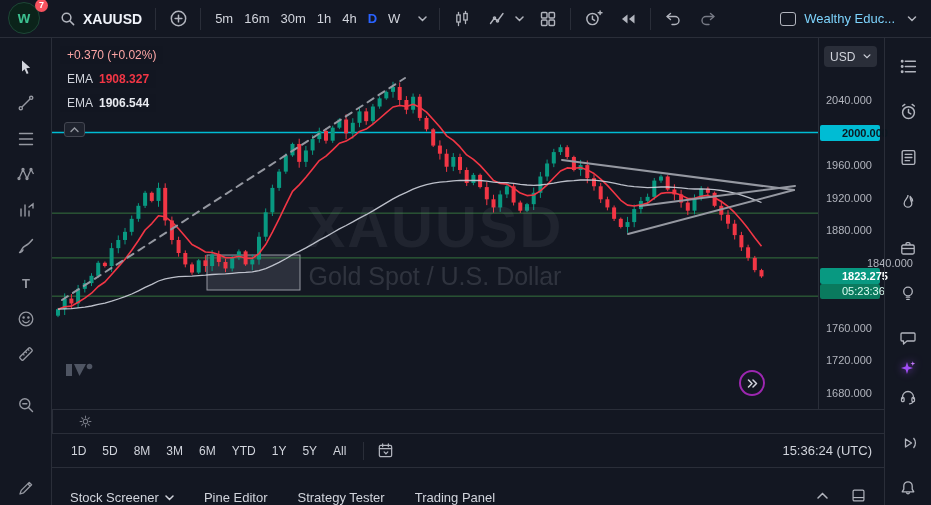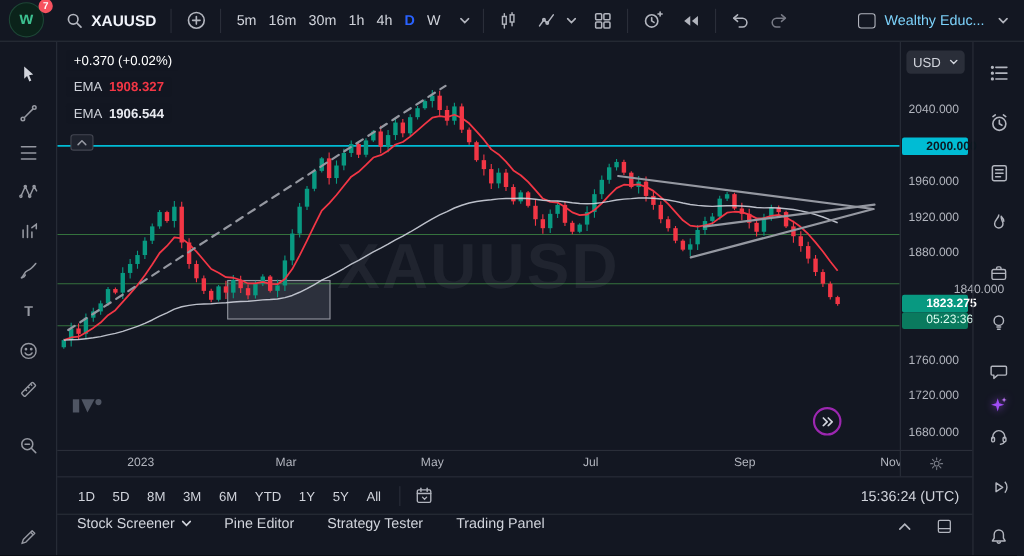--- a/index.html
+++ b/index.html
@@ -40,21 +40,21 @@
   .tick { position:absolute; left:7px; height:14px; line-height:14px; white-space:nowrap; }
   .plabel { position:absolute; left:1px; right:4px; height:16px; line-height:16px; border-radius:2px; padding-left:22px; font-size:11px; font-weight:700; }
   .plabel.cyan { background:#00bcd4; color:#0c1720; }
   .plabel.green { background:#089981; color:#ffffff; }
   .plabel.countdown { background:#0a7a5e; color:#dcfef2; font-weight:400; height:15px; line-height:15px; }
 
   
   .legend { position:absolute; top:8px; left:8px; z-index:6; font-size:12px; }
   .legend-row { display:inline-flex; align-items:center; gap:6px; background:rgba(19,23,34,.75); padding:2px 7px; border-radius:3px; }
   .legend div { margin-bottom:6px; }
-  .chg { color:#ffffff; }
+  .chg { color:#fca5a5; }
   .ema-label { color:#d1d4dc; }
   .v-red { color:#f23645; font-weight:700; }
   .v-wht { color:#e8eaf0; font-weight:700; }
   .legend-collapse { position:absolute; top:84px; left:12px; width:21px; height:15px; border:1px solid #434651; border-radius:3px; background:#1e222d; display:flex; align-items:center; justify-content:center; color:#9598a1; z-index:6; }
 
   
   .wm { position:absolute; top:55%; left:50%; transform:translate(-50%,-50%); text-align:center; pointer-events:none; z-index:1; width:100%; }
   .wm-title { font-size:58px; font-weight:700; color:rgba(150,153,163,.10); letter-spacing:2px; }
   .wm-sub { font-size:25px; color:rgba(150,153,163,.22); margin-top:2px; }
   .tvwm { position:absolute; left:14px; bottom:26px; z-index:2; }
@@ -66,21 +66,21 @@
   .axlabel { position:absolute; top:5px; transform:translateX(-50%); white-space:nowrap; }
   .axis-corner { width:66px; border-left:1px solid #2a2e39; display:flex; align-items:center; justify-content:center; color:#787b86; }
 
   
   .rangebar { height:34px; min-height:34px; border-top:1px solid #2a2e39; display:flex; align-items:center; padding:0 12px; gap:2px; font-size:12px; }
   .range-btn { padding:3px 7px; border-radius:4px; color:#d1d4dc; }
   .vdiv { width:1px; height:18px; background:#2a2e39; margin:0 8px; }
   .clock { margin-left:auto; font-size:13px; color:#d1d4dc; }
 
   
-  .tabs { height:38px; min-height:38px; border-top:1px solid #2a2e39; display:flex; align-items:flex-start; padding:0 16px 0 18px; gap:30px; font-size:13px; }
+  .tabs { height:38px; min-height:38px; border-top:1px solid #2a2e39; display:flex; align-items:flex-end; padding:0 16px 0 18px; gap:30px; font-size:13px; }
   .tab { display:flex; align-items:center; gap:6px; color:#d1d4dc; white-space:nowrap; }
   .tab-icons { margin-left:auto; display:flex; align-items:center; gap:16px; color:#b2b5be; }
 </style>
 </head>
 <body>
 
 <div class="app">
 
   <div class="topbar">
     <div class="logo-wrap">
@@ -269,20 +269,21 @@
           </svg>
       </span>
     </div>
 
     <div class="center">
 
       <div class="pane">
         <div class="plot">
           <div class="wm">
             <div class="wm-title">XAUUSD</div>
+            <div class="wm-sub">Gold Spot / U.S. Dollar</div>
           </div>
           <svg id="plot-svg" class="chart" width="766" height="371">
               <rect x="155" y="217" width="93" height="35" fill="rgba(135,140,155,0.22)" stroke="#9598a1" stroke-width="1"></rect>
               <line x1="0" y1="94.55555555555556" x2="766" y2="94.55555555555556" stroke="#00bcd4" stroke-width="1.6" opacity="1"></line>
               <line x1="0" y1="175.13055555555556" x2="766" y2="175.13055555555556" stroke="#4caf50" stroke-width="1" opacity="0.6"></line>
               <line x1="0" y1="219.89444444444445" x2="766" y2="219.89444444444445" stroke="#4caf50" stroke-width="1" opacity="0.6"></line>
               <line x1="0" y1="258.14722222222224" x2="766" y2="258.14722222222224" stroke="#4caf50" stroke-width="1" opacity="0.6"></line>
               <line x1="6" y1="269.86722222222227" x2="6" y2="279.14555555555546" stroke="#089981" stroke-width="1"></line>
               <rect x="4" y="271.1694444444445" width="4" height="6.511111111111063" fill="#089981"></rect>
               <line x1="12.7" y1="255.37999999999994" x2="12.7" y2="277.0294444444445" stroke="#089981" stroke-width="1"></line>
@@ -551,28 +552,20 @@
               <div class="tick" style="top: 315.444px;">1720.000</div>
               <div class="tick" style="top: 348px;">1680.000</div>
             </div>
           <div class="plabel cyan" id="label-2000" style="top: 86.5556px;">2000.000</div>
           <div class="plabel green" id="label-last" style="top: 230.39px;">1823.275</div>
           <div class="plabel countdown" id="label-countdown" style="top: 246.39px;">05:23:36</div>
         </div>
       </div>
 
       <div class="axis">
-        <div class="axis-plot" id="axis-plot">
-            <div class="axlabel" style="left: 76px;">2023</div>
-            <div class="axlabel" style="left: 208px;">Mar</div>
-            <div class="axlabel" style="left: 341px;">May</div>
-            <div class="axlabel" style="left: 485px;">Jul</div>
-            <div class="axlabel" style="left: 625px;">Sep</div>
-            <div class="axlabel" style="left: 758px;">Nov</div>
-          </div>
         <div class="axis-corner">
           <svg width="13" height="13" viewBox="0 0 18 18" fill="none" stroke="currentColor" stroke-width="1.4" stroke-linecap="round">
               <circle cx="9" cy="9" r="3"></circle>
               <line x1="9" y1="1.5" x2="9" y2="4"></line>
               <line x1="9" y1="14" x2="9" y2="16.5"></line>
               <line x1="1.5" y1="9" x2="4" y2="9"></line>
               <line x1="14" y1="9" x2="16.5" y2="9"></line>
               <line x1="3.7" y1="3.7" x2="5.5" y2="5.5"></line>
               <line x1="12.5" y1="12.5" x2="14.3" y2="14.3"></line>
               <line x1="14.3" y1="3.7" x2="12.5" y2="5.5"></line>

